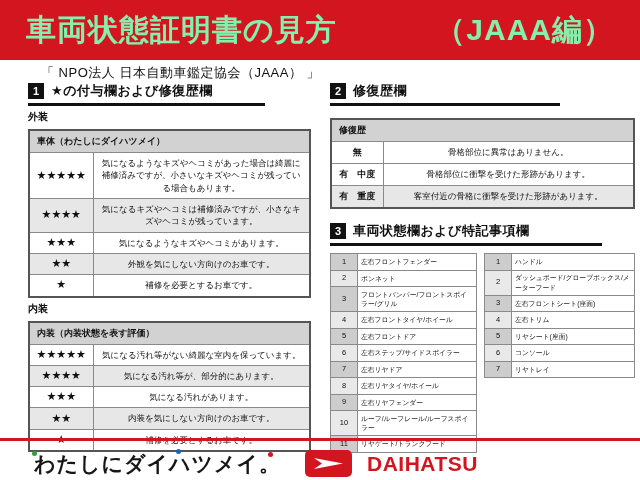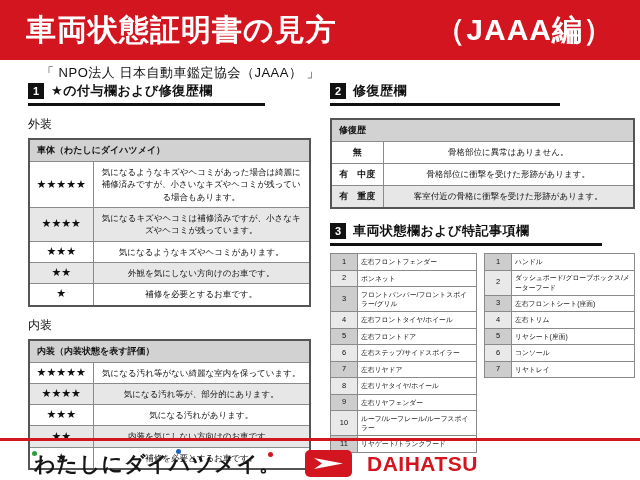--- a/index.html
+++ b/index.html
@@ -12,38 +12,38 @@
     color:#111;
   }
 
   
   .banner{
     position:absolute;top:0;left:0;width:640px;height:60px;
     background:var(--accent);
     display:flex;align-items:center;justify-content:space-between;
     padding:0 26px;
   }
-  .banner .t{color:#ffffff;font-weight:bold;font-size:30px;letter-spacing:1px;white-space:nowrap;}
+  .banner .t{color:#86efac;font-weight:bold;font-size:30px;letter-spacing:1px;white-space:nowrap;}
 
   .subtitle{position:absolute;top:64px;left:8px;font-size:13px;color:#111;letter-spacing:.5px;margin-left:33px;}
 
   
   .col-left{position:absolute;left:28px;top:82px;width:283px;}
   .col-right{position:absolute;left:330px;top:82px;width:305px;}
 
   
   .sec-head{display:flex;align-items:center;gap:7px;border-bottom:3px solid #111;padding-bottom:3px;}
   .badge{width:16px;height:16px;background:#111;color:#fff;font-size:11px;font-weight:bold;
          display:flex;align-items:center;justify-content:center;flex-shrink:0;}
   .sec-title{font-size:13px;font-weight:bold;letter-spacing:.5px;white-space:nowrap;}
   #sec1{width:237px;}
   #sec2{width:230px;}
   #sec3{width:272px;margin-top:13px;}
 
-  .part-label{font-size:12px;font-weight:normal;margin:10px 0 5px;}
+  .part-label{font-size:10px;font-weight:bold;margin:4px 0 5px;}
 
   
   table{border-collapse:collapse;width:100%;}
   .gtable{border:2px solid #555;}
   .gtable th{
     background:#d2d2d2;font-size:9px;text-align:left;padding:4px 7px;
     border:1px solid #8a8a8a;font-weight:bold;
   }
   .gtable td{border:1px solid #8a8a8a;font-size:8.5px;line-height:1.45;padding:4px 6px;background:#fff;text-align:center;}
   .gtable tr.alt td{background:#e7e7e7;}

